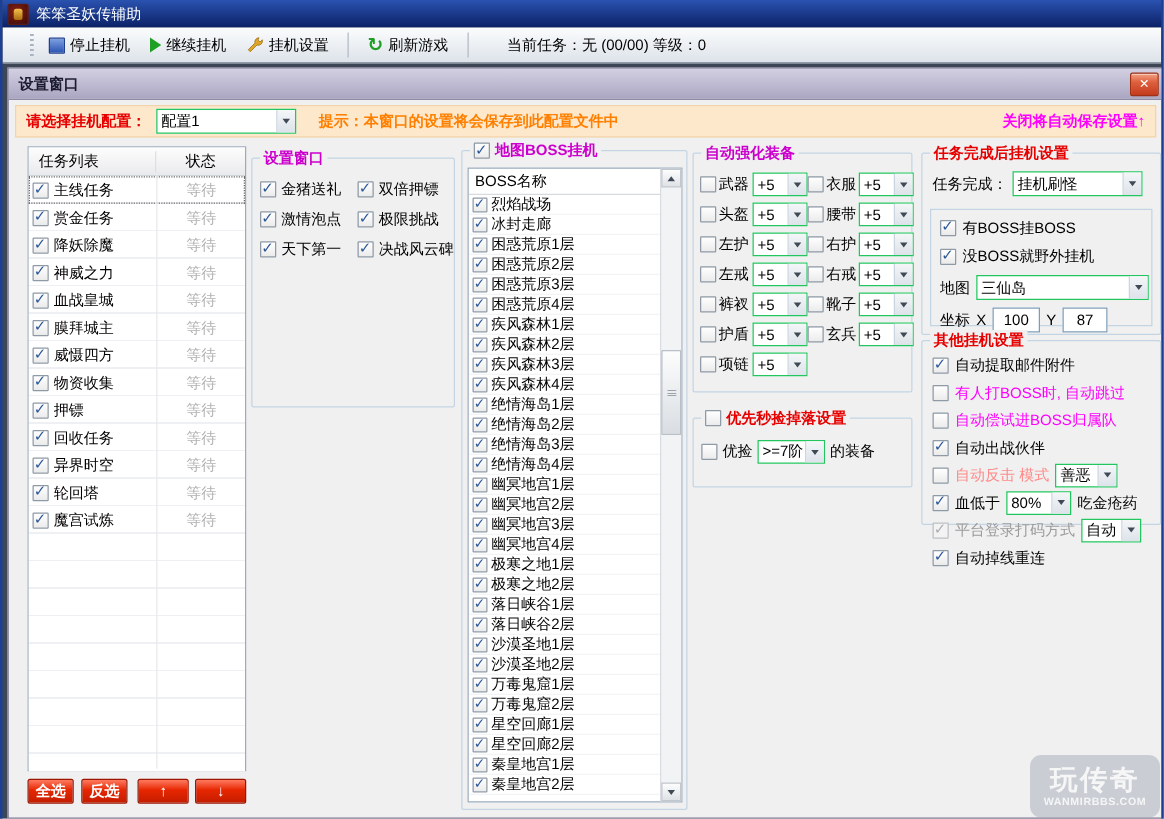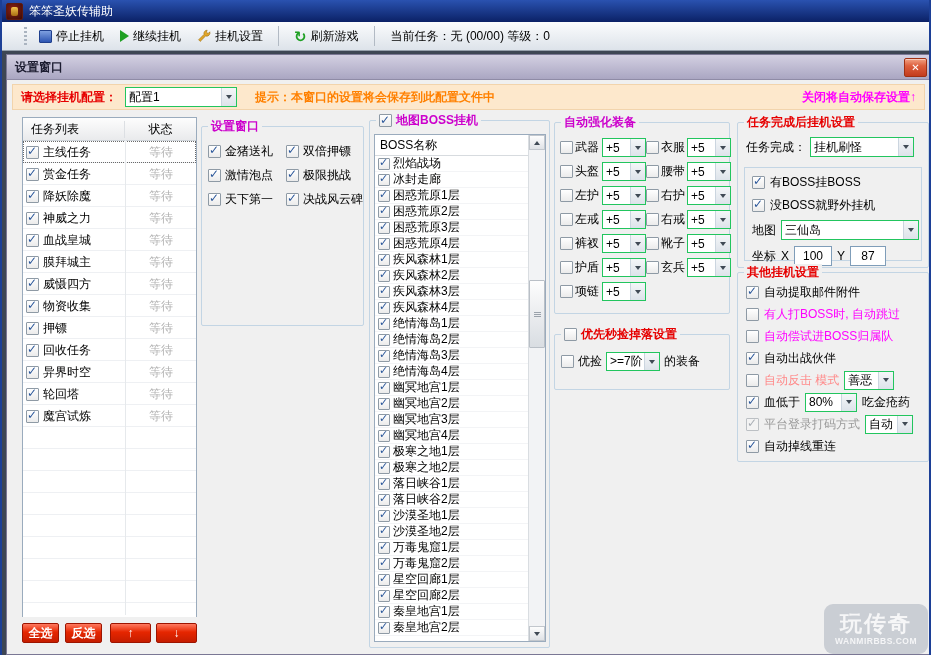--- a/index.html
+++ b/index.html
@@ -15,21 +15,21 @@
   .appicon i{width:7px;height:9px;background:linear-gradient(#f3c24a,#a86c12);border-radius:2px;display:block;}
   .toolbar{position:absolute;left:0;top:22px;right:0;height:28px;
            background:linear-gradient(#fbfcfd,#dde3ea);border-bottom:1px solid #96a0ac;
            display:flex;align-items:center;gap:2px;padding-left:19px;}
   .grip{width:3px;height:18px;margin:0 3px;background:repeating-linear-gradient(to bottom,#aab4c0 0 2px,transparent 2px 4px);}
   .tbtn{display:flex;align-items:center;gap:4px;padding:3px 7px;border-radius:2px;cursor:default;}
   .tsep{width:1px;height:20px;background:#b2bac4;margin:0 6px;}
   .ic-stop{width:11px;height:11px;background:linear-gradient(#7fa0e0,#2d55b2);border:1px solid #20408e;border-radius:1px;}
   .ic-play{width:0;height:0;border-top:6px solid transparent;border-bottom:6px solid transparent;border-left:9px solid #1fa024;}
   .ic-refresh{color:#1fa024;font-size:15px;font-weight:bold;line-height:13px;}
-  .tstatus{margin-left:8px;}
+  .tstatus{margin-left:23px;}
   
   .dialog{position:absolute;left:4px;top:54px;width:927px;height:601px;
           background:#f0f0f0;border:1px solid #7a7794;box-sizing:border-box;}
   .dtitle{position:relative;height:24px;background:linear-gradient(#d3d0e2,#aaa6c2);
           display:flex;align-items:center;padding-left:8px;font-weight:bold;color:#1c1c30;border-bottom:1px solid #8f8ba6;}
   .dclose{position:absolute;right:5px;top:3px;width:21px;height:17px;border:1px solid #9f3013;border-radius:2px;
           background:linear-gradient(#f2a284,#dd5f3d 40%,#c33b1e);color:#fff;font-size:10px;font-weight:bold;
           display:flex;align-items:center;justify-content:center;box-shadow:inset 0 1px 0 rgba(255,255,255,.45);}
   .dbody{position:relative;width:925px;height:576px;}
   
@@ -669,21 +669,21 @@
           <div class="srow">
             <span>坐标</span>
             <span>X</span>
             <span class="tbox" style="width:38px">100</span>
             <span>Y</span>
             <span class="tbox" style="width:36px">87</span>
           </div>
         </div>
       </div>
 
-      <div class="group ogroup" style="left:730px;top:192px;width:192px;height:190px;padding-top:8px">
+      <div class="group ogroup" style="left:730px;top:192px;width:192px;height:148px;padding-top:8px">
         <span class="gtitle t-red">其他挂机设置</span>
 
         <div class="orow">
           <span class="cb on"></span>
           <span style="color:#000000">自动提取邮件附件</span>
         </div>
         <div class="orow">
           <span class="cb"></span>
           <span style="color:#ff00ff">有人打BOSS时, 自动跳过</span>
         </div>

